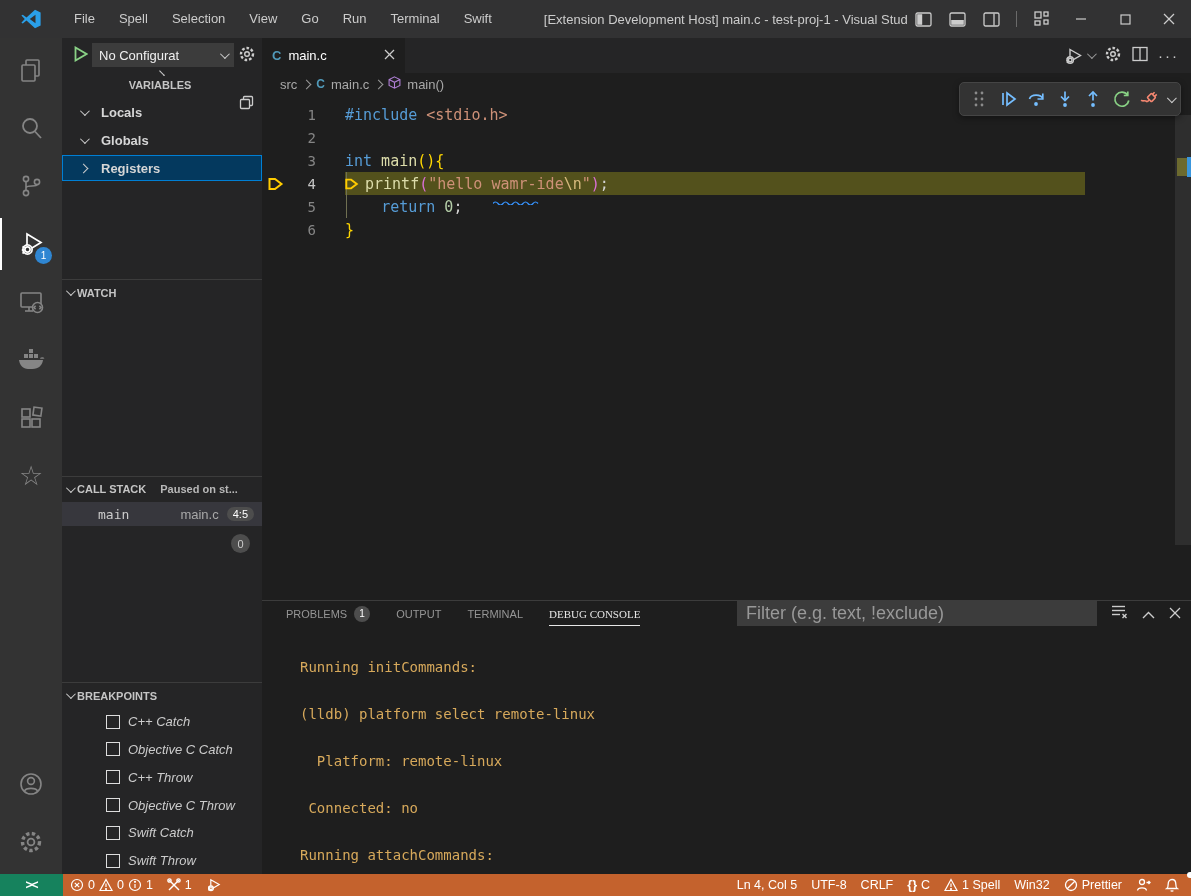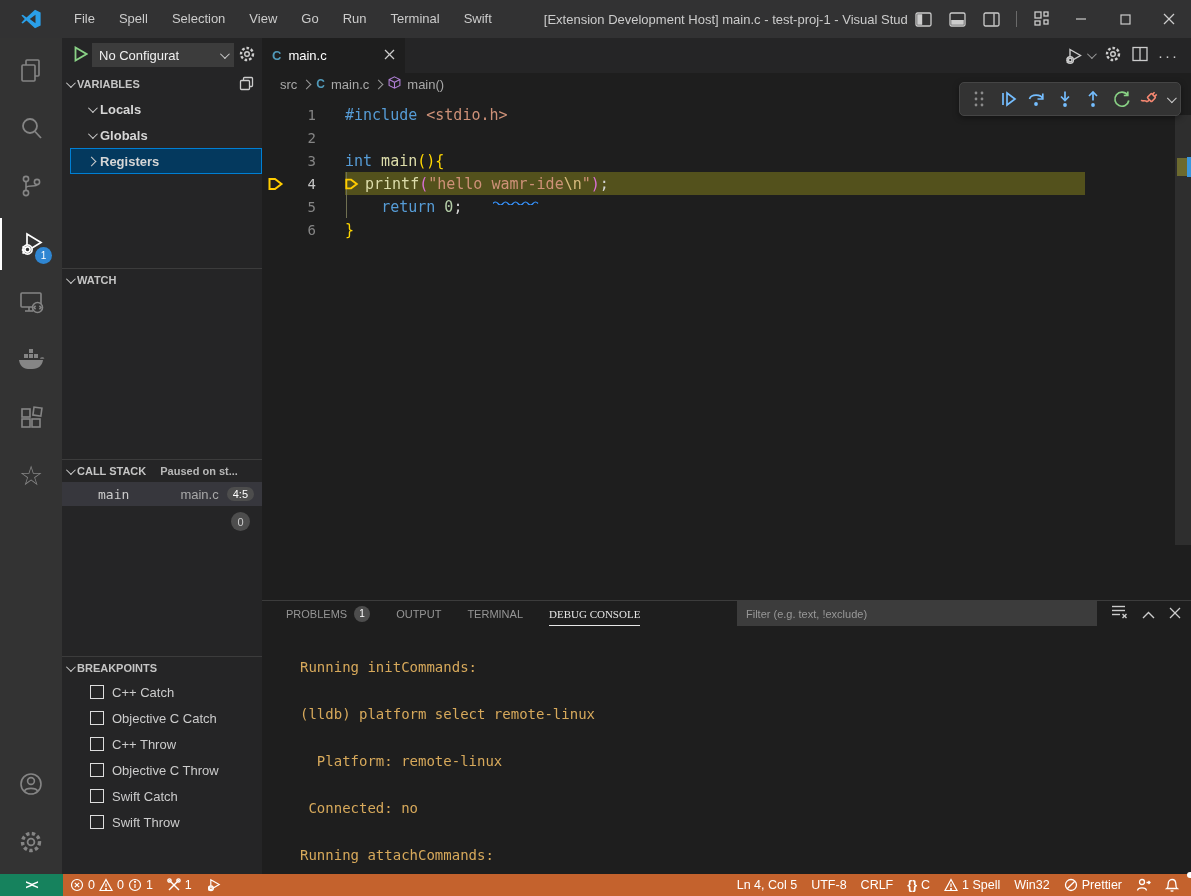--- a/index.html
+++ b/index.html
@@ -26,38 +26,38 @@
   
   .activitybar { width:62px; background:#333333; display:flex; flex-direction:column; align-items:center; position:relative; }
   .ab-item { width:62px; height:52px; display:flex; align-items:center; justify-content:center; position:relative; margin-top:6px; }
   .ab-item.active { border-left:2px solid #ffffff; }
   .ab-badge { position:absolute; right:10px; bottom:6px; min-width:17px; height:17px; border-radius:50%;
     background:#2f86d2; color:#fff; font-size:10px; display:flex; align-items:center; justify-content:center; }
   .ab-bottom { margin-top:auto; display:flex; flex-direction:column; align-items:center; }
   .star-glyph { font-size:27px; color:#858585; line-height:1; }
 
   
-  .sidebar { width:200px; background:#252526; color:#cccccc; position:relative; font-size:13px; display:flex; flex-direction:column; }
+  .sidebar { width:200px; background:#252526; color:#cccccc; position:relative; font-size:13px; display:flex; flex-direction:column;justify-content:space-between; }
   .sb-toolbar { height:34px; display:flex; align-items:center; padding:0 6px 0 12px; gap:4px; }
   .cfg-select { flex:1; height:24px; background:#3c3c3c; border:1px solid #3c3c3c; display:flex; align-items:center;
     padding:0 6px; color:#f0f0f0; font-size:13px; }
   .cfg-select .lbl { flex:1; white-space:nowrap; overflow:hidden; }
   .sb-section-head { height:22px; display:flex; align-items:center; gap:4px; padding:0 8px 0 4px;
     font-size:11px; font-weight:bold; color:#c5c5c5; }
   .sb-section-head .desc { font-size:11px; color:#b8b8b8; margin-left:10px; font-weight:bold; }
   .sb-div { border-top:1px solid #3c3c3c; }
-  .tree-item { height:26px; display:flex; align-items:center; gap:5px; padding-left:18px; font-weight:bold; color:#d6d6d6;margin-left:8px; }
+  .tree-item { height:26px; display:flex; align-items:center; gap:14px; padding-left:18px; font-weight:bold; color:#d6d6d6; }
   .tree-item.selected { background:#04395e; outline:1px solid #007fd4; outline-offset:-1px; }
   .stack-row { height:24px; background:#37373d; display:flex; align-items:center; padding:0 8px 0 36px; }
   .stack-row .fname { font-family:"DejaVu Sans Mono", monospace; font-size:13px; color:#cccccc; }
   .stack-row .ffile { margin-left:auto; color:#a9a9a9; }
   .pill { background:#4d4d4d; color:#ffffff; font-size:11px; border-radius:9px; padding:1px 6px; margin-left:8px; }
   .circ-badge { width:19px; height:19px; border-radius:50%; background:#4d4d4d; color:#cccccc; font-size:11px;
     display:flex; align-items:center; justify-content:center; margin:6px 12px 0 auto; }
-  .bp-row { height:26px; display:flex; align-items:center; gap:8px; padding-left:28px; color:#cccccc; }
+  .bp-row { height:26px; display:flex; align-items:center; gap:8px; padding-left:44px; color:#cccccc;font-style:italic; }
   .bp-box { width:14px; height:14px; border:1.6px solid #dddddd; background:transparent; }
 
   
   .chev { display:inline-block; width:7px; height:7px; }
   .chev.down  { border-right:1.4px solid #cccccc; border-bottom:1.4px solid #cccccc; transform:rotate(45deg) translateY(-2px); }
   .chev.right { border-top:1.4px solid #cccccc; border-right:1.4px solid #cccccc; transform:rotate(45deg); }
   .chev.dim.down { border-color:#9a9a9a; } .chev.dim.right { border-color:#9a9a9a; }
 
   
   .editor-col { flex:1; display:flex; flex-direction:column; position:relative; background:#1e1e1e; }
@@ -96,21 +96,21 @@
   .dbg-toolbar .dico { width:28px; height:28px; display:flex; align-items:center; justify-content:center; }
 
   
   .panel { height:274px; border-top:1px solid #3c3c3c; background:#1e1e1e; display:flex; flex-direction:column; }
   .panel-head { height:37px; display:flex; align-items:center; padding:0 10px 0 24px; }
   .ptab { font-size:11px; color:#969696; margin-right:26px; display:flex; align-items:center; gap:7px; height:100%; }
   .ptab.active { color:#e7e7e7; box-shadow:inset 0 -1px 0 #e7e7e7;font-family:Liberation Serif, serif; }
   .pbadge { width:16px; height:16px; border-radius:50%; background:#4d4d4d; color:#ffffff; font-size:10px;
     display:flex; align-items:center; justify-content:center; }
   .filter-box { margin-left:auto; width:360px; height:25px; background:#3c3c3c; border:1px solid #3c3c3c;
-    color:#cccccc; font-size:11px; padding:0 8px; font-family:"Liberation Sans", sans-serif; }
+    color:#cccccc; font-size:18px; padding:0 8px; font-family:"Liberation Sans", sans-serif; }
   .filter-box::placeholder { color:#989898; }
   .panel-icons { display:flex; align-items:center; gap:14px; margin-left:14px; color:#cccccc; }
   .console { flex:1; font-family:"DejaVu Sans Mono","Liberation Mono", monospace; font-size:14px;
     color:#d7a95b; padding:6px 0 0 38px; line-height:23.5px; white-space:pre; }
 
   
   .statusbar { position:absolute; left:0; right:0; bottom:0; height:22px; background:#c4622d; color:#ffffff;
     font-size:12.5px; display:flex; align-items:center; }
   .remote-blk { width:63px; height:22px; background:#16825d; display:flex; align-items:center; justify-content:center;
     font-size:12px; letter-spacing:-1px; font-weight:bold; }
@@ -283,21 +283,21 @@
           <span class="chev down"></span>
         </div>
         <span>
           <svg width="18" height="18" viewBox="0 0 18 18">
               <circle cx="9" cy="9" r="6" fill="none" stroke="#cccccc" stroke-width="2.4" stroke-dasharray="2.6 1.9"></circle>
               <circle cx="9" cy="9" r="2.3" fill="none" stroke="#cccccc" stroke-width="1.4"></circle>
             </svg>
         </span>
       </div>
 
-      <div class="sb-section-head" style="height:24px;">
+      <div class="sb-section-head" style="height:24px;flex-direction:column;">
         <span class="chev down"></span>
         <span>VARIABLES</span>
         <span style="margin-left:auto;">
           <svg width="15" height="15" viewBox="0 0 15 15" fill="none" stroke="#cccccc" stroke-width="1.3">
               <rect x="4.5" y="1.5" width="9" height="9" rx="1"></rect>
               <rect x="1.5" y="4.5" width="9" height="9" rx="1" fill="#252526"></rect>
             </svg>
         </span>
       </div>
       <div class="tree-item">

